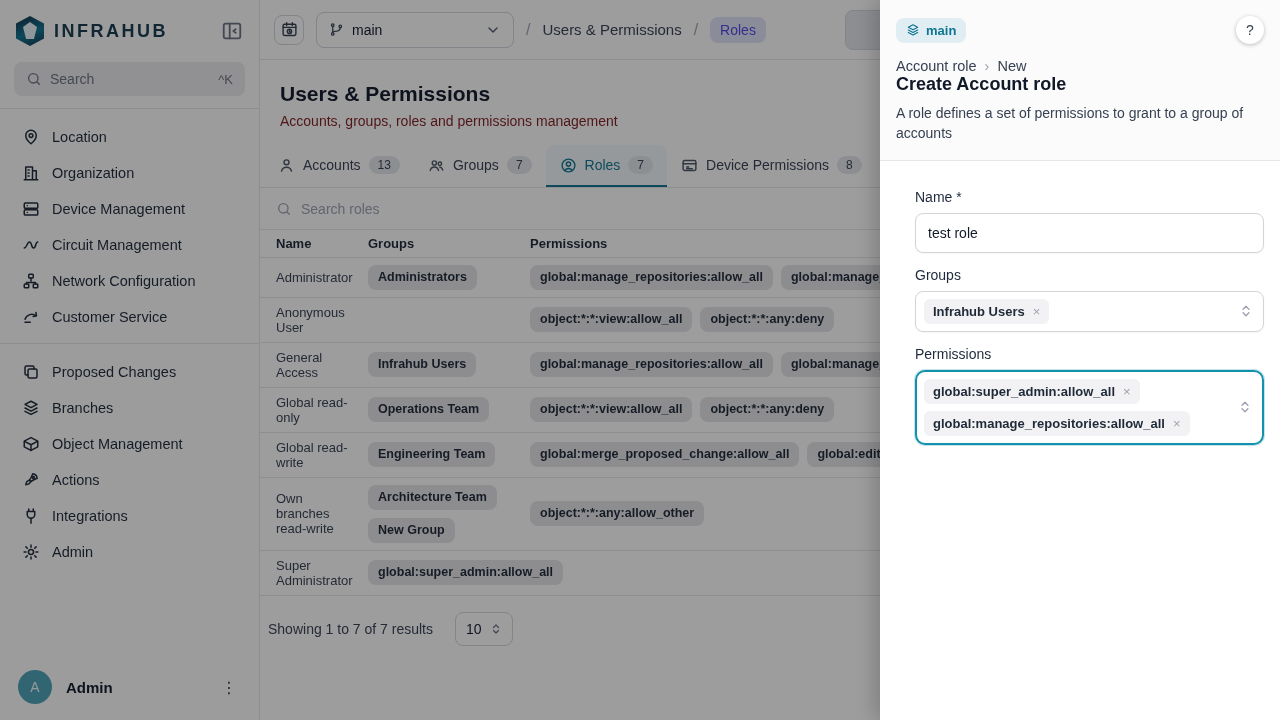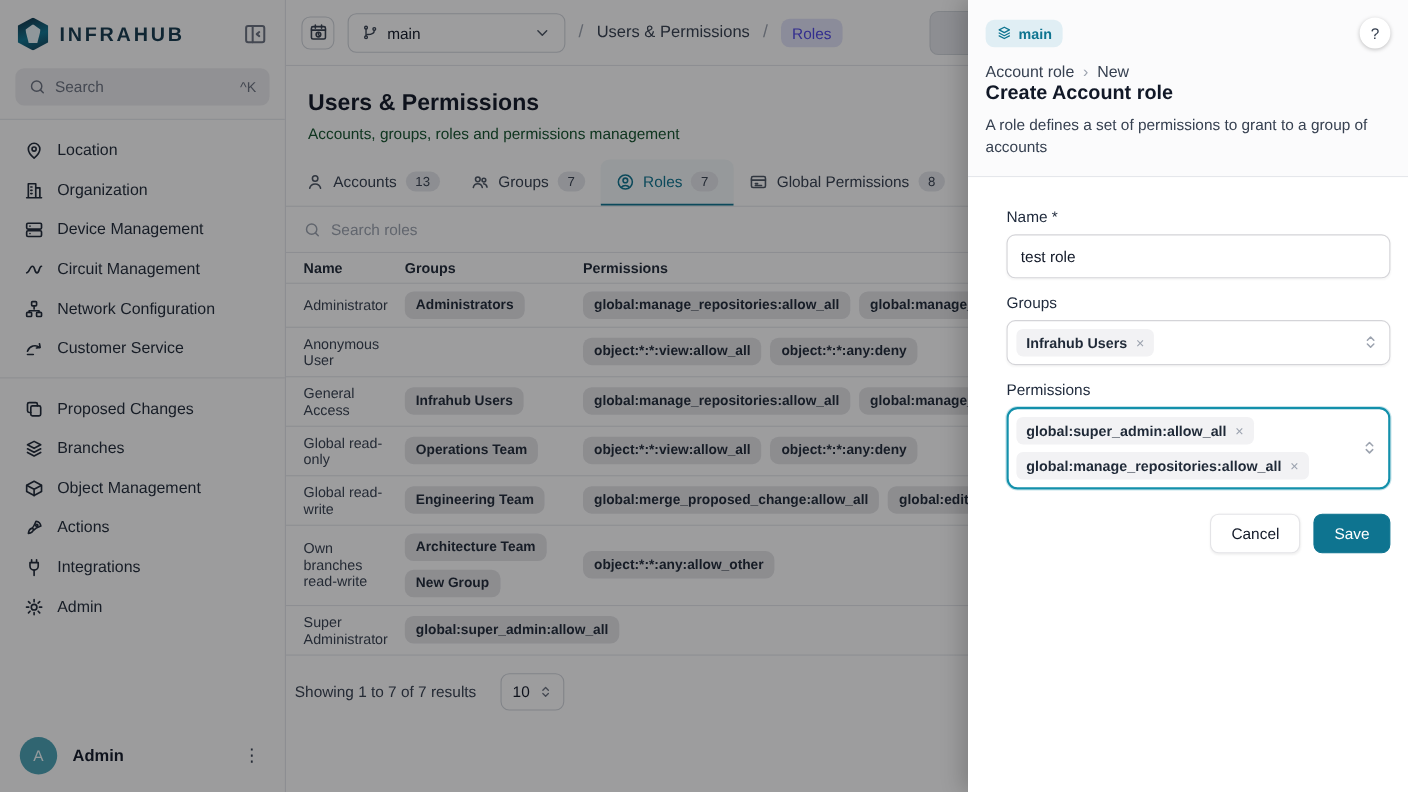--- a/index.html
+++ b/index.html
@@ -33,21 +33,21 @@
   .icon-btn { width:30px; height:30px; border:1px solid #d1d5db; border-radius:8px; background:#fff; display:flex; align-items:center; justify-content:center; color:#374151; cursor:pointer; }
   .branch-select { width:198px; height:36px; border:1px solid #d1d5db; border-radius:8px; background:#fff; display:flex; align-items:center; padding:0 12px; gap:8px; cursor:pointer; }
   .branch-select .bname { font-size:14px; color:#111827; flex:1; }
   .crumb-sep { color:#9ca3af; font-size:16px; }
   .crumb { font-size:15px; color:#374151; }
   .crumb-pill { font-size:14px; color:#4f46e5; background:#e2e3f8; border-radius:8px; padding:5px 10px; }
   .cut-btn { position:absolute; left:585px; top:10px; width:48px; height:40px; background:#e5e7eb; border:1px solid #d1d5db; border-radius:8px; }
 
   .page-head { padding:22px 20px 0 20px; }
   .page-title { font-size:21px; font-weight:bold; color:#111827; }
-  .page-sub { margin-top:7px; font-size:14px; color:#14532d; }
+  .page-sub { margin-top:7px; font-size:14px; color:#7f1d1d; }
 
   .tabs { display:flex; margin-top:16px; border-bottom:1px solid #e5e7eb; padding:0 4px; }
   .tab { display:flex; align-items:center; gap:8px; padding:11px 14px; font-size:14px; color:#374151; cursor:pointer; border-bottom:2px solid transparent; }
   .tab .ic { width:17px; height:17px; color:#4b5563; }
   .tab .cnt { background:#e5e7eb; color:#374151; border-radius:999px; padding:2px 9px; font-size:12px; }
   .tab.active { color:#0e7490; background:#f4f9fa; border-radius:8px 8px 0 0; border-bottom:2px solid #0e7490; }
   .tab.active .ic { color:#0e7490; }
 
   .search-row { display:flex; align-items:center; gap:9px; padding:0 16px; height:42px; border-bottom:1px solid #e5e7eb; color:#9ca3af; }
   .search-row input { border:none; outline:none; font-size:14px; color:#374151; flex:1; font-family:inherit; }
@@ -315,21 +315,21 @@
     <span class="tlbl">Roles</span>
     <span class="cnt">7</span>
   </div>
       <div class="tab">
     <span class="ic">
           <svg viewBox="0 0 24 24" width="100%" height="100%" fill="none" stroke="currentColor" stroke-width="2" stroke-linecap="round" stroke-linejoin="round">
             <rect x="3" y="5" width="18" height="14" rx="2"></rect>
             <path d="M3 9.5h18M8 14h3M8 16.5h8"></path>
           </svg>
         </span>
-    <span class="tlbl">Global Permissions</span>
+    <span class="tlbl">Device Permissions</span>
     <span class="cnt">8</span>
   </div>
     </div>
 
   <div class="search-row">
     <span class="ic" style="width:16px;height:16px">
         <svg viewBox="0 0 24 24" width="100%" height="100%" fill="none" stroke="currentColor" stroke-width="2" stroke-linecap="round" stroke-linejoin="round">
           <circle cx="11" cy="11" r="7"></circle>
           <path d="m20 20-3.6-3.6"></path>
         </svg>
@@ -477,18 +477,14 @@
     <span class="tag-lbl">global:manage_repositories:allow_all</span>
     <span class="x">×</span>
   </span>
         <span class="ic updown">
           <svg viewBox="0 0 24 24" width="100%" height="100%" fill="none" stroke="currentColor" stroke-width="2.4" stroke-linecap="round" stroke-linejoin="round">
             <path d="m7 9 5-5 5 5M7 15l5 5 5-5"></path>
           </svg>
         </span>
     </div>
 
-    <div class="dr-actions">
-      <button class="btn secondary">Cancel</button>
-      <button class="btn primary">Save</button>
-    </div>
   </div>
 </aside>
 
 </body></html>

